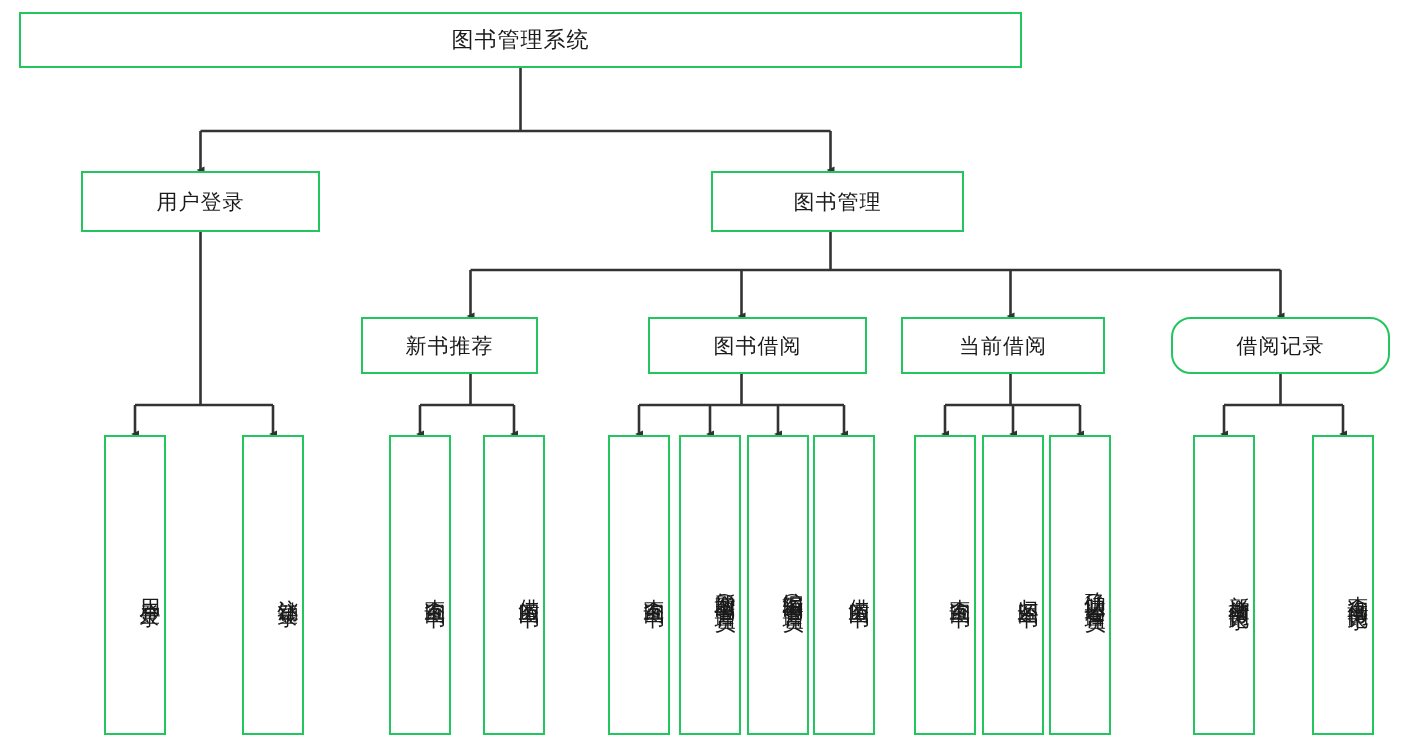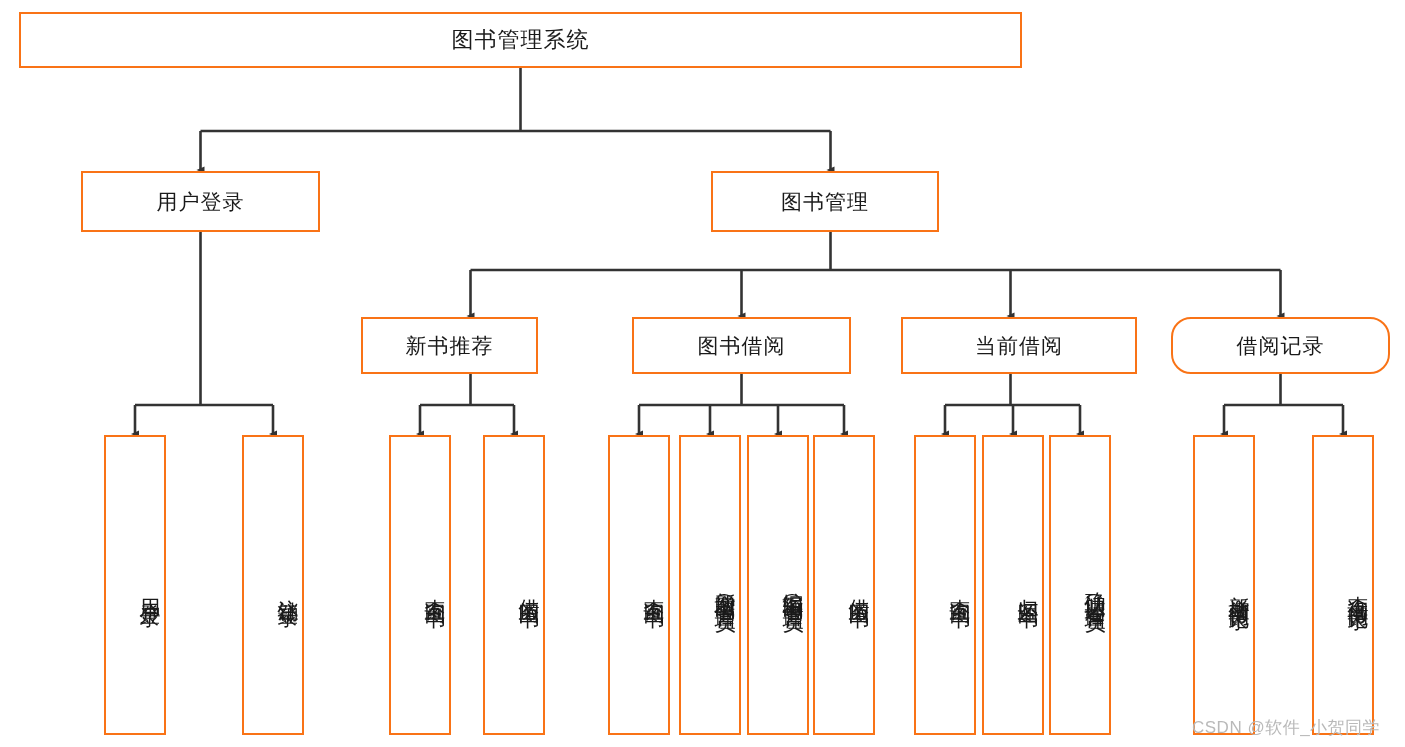--- a/index.html
+++ b/index.html
@@ -23,21 +23,21 @@
     left: 0;
     top: 0;
     width: 1405px;
     height: 747px;
     pointer-events: none;
   }
   .node {
     position: absolute;
     box-sizing: border-box;
     background: #ffffff;
-    border: 2px solid #f97316;
+    border: 2px solid #22c55e;
     display: flex;
     align-items: center;
     justify-content: center;
     color: #1a1a1a;
     z-index: 2;
   }
   .node.horiz {
     font-size: 21px;
     letter-spacing: 1px;
     line-height: 1.2;
@@ -108,40 +108,39 @@
         <path d="M1280.5,374 L1280.5,405"></path>
         <path d="M1224,405 L1343,405"></path>
         <path d="M1224,405 L1224,434" marker-end="url(#arrowhead)"></path>
         <path d="M1343,405 L1343,434" marker-end="url(#arrowhead)"></path>
       </g>
   </svg>
 
   <div class="node root horiz" style="left: 19px; top: 12px; width: 1003px; height: 56px;">图书管理系统</div>
 
   <div class="node horiz" style="left: 81px; top: 171px; width: 239px; height: 61px;">用户登录</div>
-  <div class="node horiz" style="left: 711px; top: 171px; width: 228px; height: 61px;">图书管理</div>
+  <div class="node horiz" style="left: 711px; top: 171px; width: 253px; height: 61px;">图书管理</div>
 
   <div class="node horiz" style="left: 361px; top: 317px; width: 177px; height: 57px;">新书推荐</div>
-  <div class="node horiz" style="left: 632px; top: 317px; width: 219px; height: 57px;">图书借阅</div>
-  <div class="node horiz" style="left: 901px; top: 317px; width: 236px; height: 57px;">当前借阅</div>
+  <div class="node horiz" style="left: 648px; top: 317px; width: 219px; height: 57px;">图书借阅</div>
+  <div class="node horiz" style="left: 901px; top: 317px; width: 204px; height: 57px;">当前借阅</div>
   <div class="node horiz" style="left: 1171px; top: 317px; width: 219px; height: 57px; border-radius: 20px;">借阅记录</div>
 
   <div class="node vert" style="left: 104px; top: 435px; width: 62px; height: 300px;">用户登录</div>
   <div class="node vert" style="left: 242px; top: 435px; width: 62px; height: 300px;">注销登录</div>
 
   <div class="node vert" style="left: 389px; top: 435px; width: 62px; height: 300px;">查询图书</div>
   <div class="node vert" style="left: 483px; top: 435px; width: 62px; height: 300px;">借阅图书</div>
 
   <div class="node vert" style="left: 608px; top: 435px; width: 62px; height: 300px;">查询图书</div>
   <div class="node vert" style="left: 679px; top: 435px; width: 62px; height: 300px;">新增图书（管理员）</div>
   <div class="node vert" style="left: 747px; top: 435px; width: 62px; height: 300px;">编辑图书（管理员）</div>
   <div class="node vert" style="left: 813px; top: 435px; width: 62px; height: 300px;">借阅图书</div>
 
   <div class="node vert" style="left: 914px; top: 435px; width: 62px; height: 300px;">查询图书</div>
   <div class="node vert" style="left: 982px; top: 435px; width: 62px; height: 300px;">归还图书</div>
   <div class="node vert" style="left: 1049px; top: 435px; width: 62px; height: 300px;">确认归还（管理员）</div>
 
   <div class="node vert" style="left: 1193px; top: 435px; width: 62px; height: 300px;">新增借阅记录</div>
   <div class="node vert" style="left: 1312px; top: 435px; width: 62px; height: 300px;">查询借阅记录</div>
 
-  <div class="watermark" style="left: 1192px; top: 716px;">CSDN @软件_小贺同学</div>
 
 </div>
 
 </body></html>

